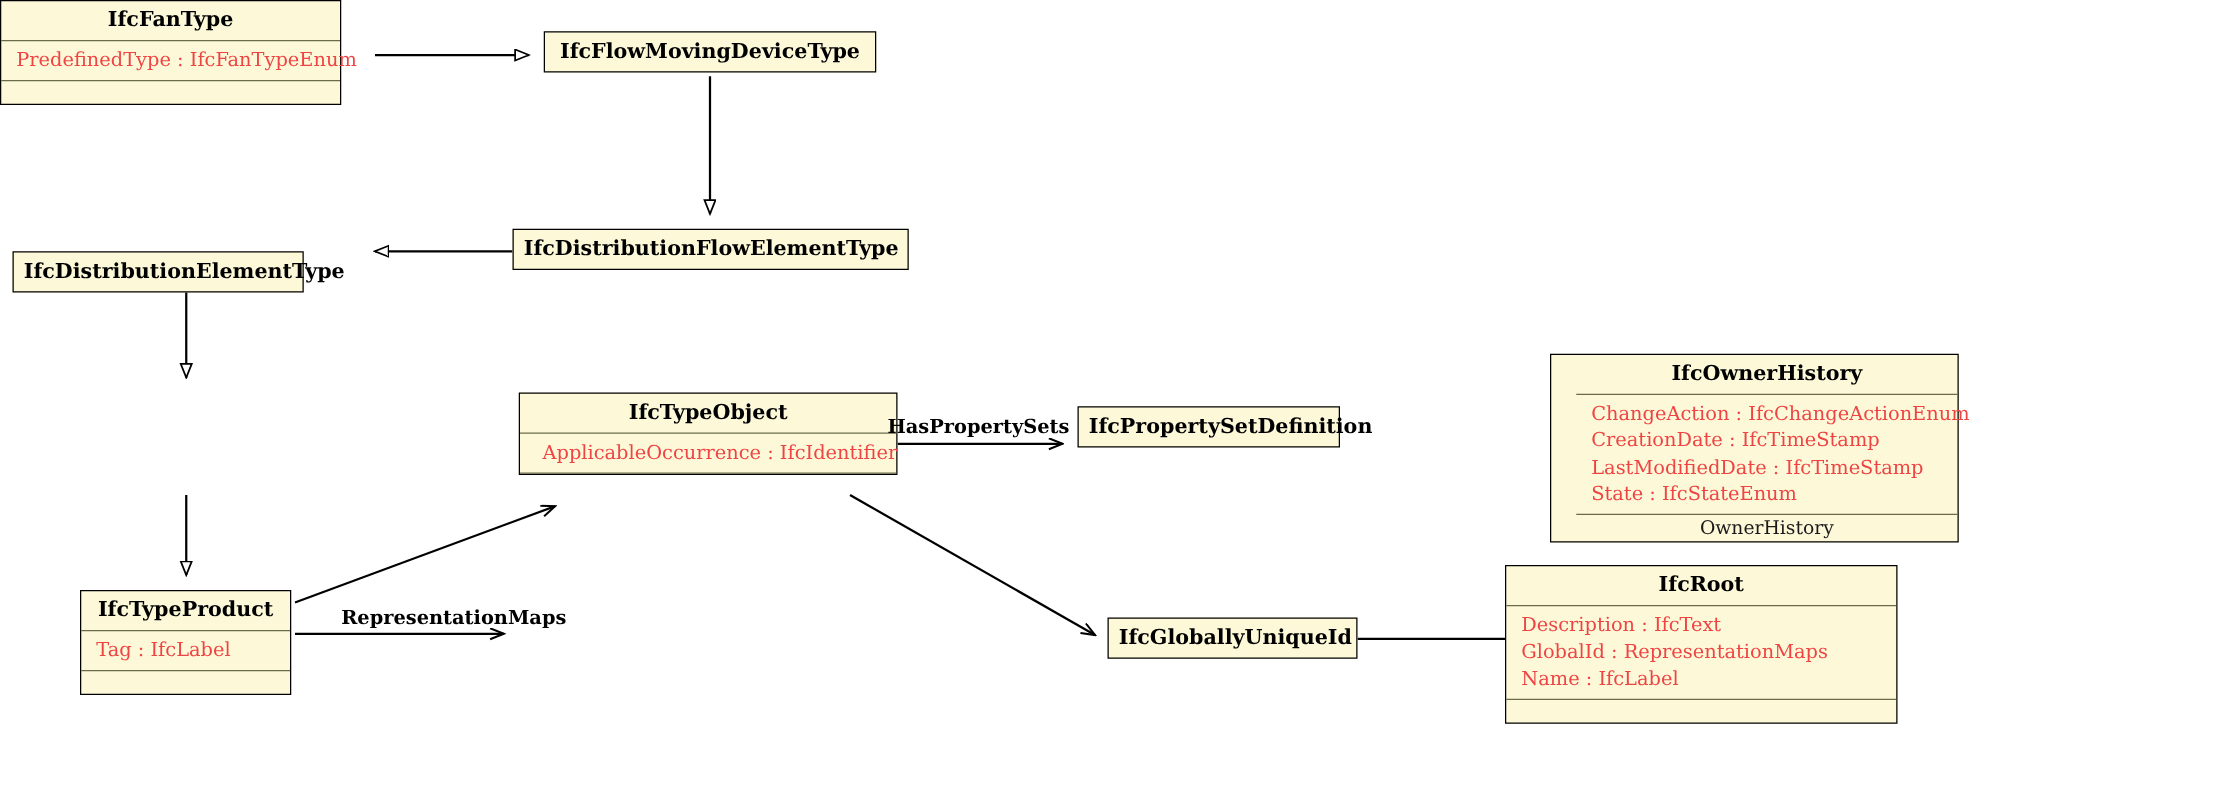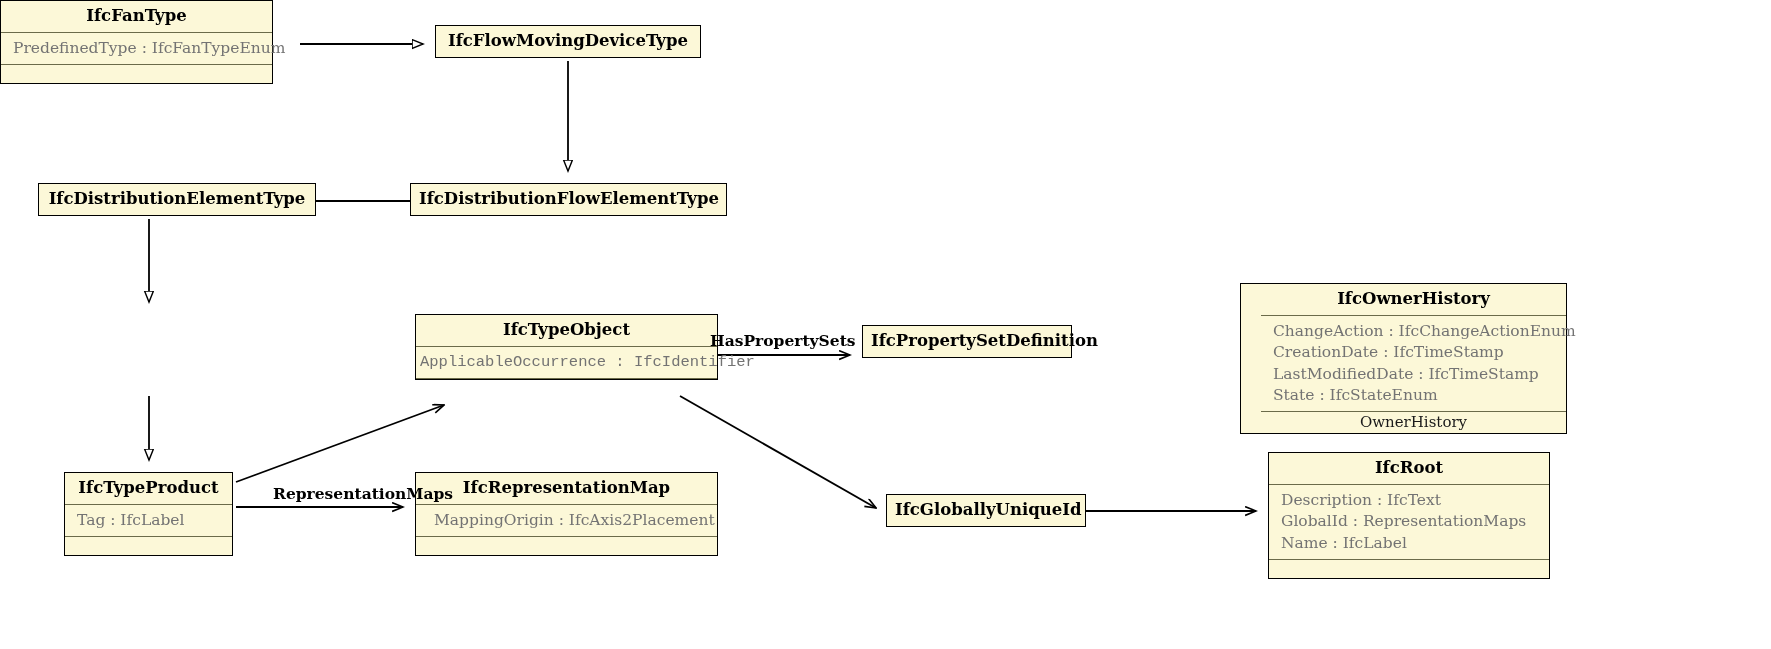--- a/index.html
+++ b/index.html
@@ -29,21 +29,21 @@
   }
   .node .sep{
     height:0;
     border-top:1.3px solid #6b6b4a;
   }
   .node .attrs{
     padding:5px 10px 5px 12px;
   }
   .node .attr{
     font-size:15.5px;
-    color:#737373;
+    color:#ef4444;
     line-height:1.38;
     white-space:nowrap;
   }
   .node .empty{
     height:18px;
   }
   .node .footer{
     font-size:15px;
     text-align:center;
     color:#1a1a1a;
@@ -123,33 +123,33 @@
       <div class="attr">PredefinedType : IfcFanTypeEnum</div>
     </div>
     <div class="sep"></div>
     <div class="empty"></div>
   </div>
 
   <div class="node" style="left:435px;top:25px;width:266px;">
     <div class="title">IfcFlowMovingDeviceType</div>
   </div>
 
-  <div class="node" style="left:10px;top:183px;width:278px;margin-left:28px;">
+  <div class="node" style="left:10px;top:201px;width:233px;">
     <div class="title">IfcDistributionElementType</div>
   </div>
 
   <div class="node" style="left:410px;top:183px;width:317px;">
     <div class="title">IfcDistributionFlowElementType</div>
   </div>
 
 
   <div class="node" style="left:415px;top:314px;width:303px;">
     <div class="title">IfcTypeObject</div>
     <div class="sep"></div>
-    <div class="attrs" style="text-align:left;padding-left:4px;font-family:Liberation Mono, monospace;">
+    <div class="attrs" style="text-align:left;padding-left:18px;">
       <div class="attr">ApplicableOccurrence : IfcIdentifier</div>
     </div>
     <div class="sep"></div>
     <div class="empty" style="height:0px;"></div>
   </div>
 
   <div class="node" style="left:862px;top:325px;width:210px;">
     <div class="title">IfcPropertySetDefinition</div>
   </div>
 
@@ -169,35 +169,26 @@
   <div class="node" style="left:64px;top:472px;width:169px;">
     <div class="title">IfcTypeProduct</div>
     <div class="sep"></div>
     <div class="attrs">
       <div class="attr">Tag : IfcLabel</div>
     </div>
     <div class="sep"></div>
     <div class="empty"></div>
   </div>
 
-  <div class="node" style="left:415px;top:472px;width:303px;">
-    <div class="title">IfcRepresentationMap</div>
-    <div class="sep"></div>
-    <div class="attrs" style="padding-left:18px;">
-      <div class="attr">MappingOrigin : IfcAxis2Placement</div>
-    </div>
-    <div class="sep"></div>
-    <div class="empty"></div>
-  </div>
 
   <div class="node" style="left:886px;top:494px;width:200px;">
     <div class="title">IfcGloballyUniqueId</div>
   </div>
 
-  <div class="node" style="left:1268px;top:452px;width:282px;">
+  <div class="node" style="left:1204px;top:452px;width:314px;">
     <div class="title">IfcRoot</div>
     <div class="sep"></div>
     <div class="attrs">
       <div class="attr">Description : IfcText</div>
       <div class="attr">GlobalId : RepresentationMaps</div>
       <div class="attr">Name : IfcLabel</div>
     </div>
     <div class="sep"></div>
     <div class="empty"></div>
   </div>

